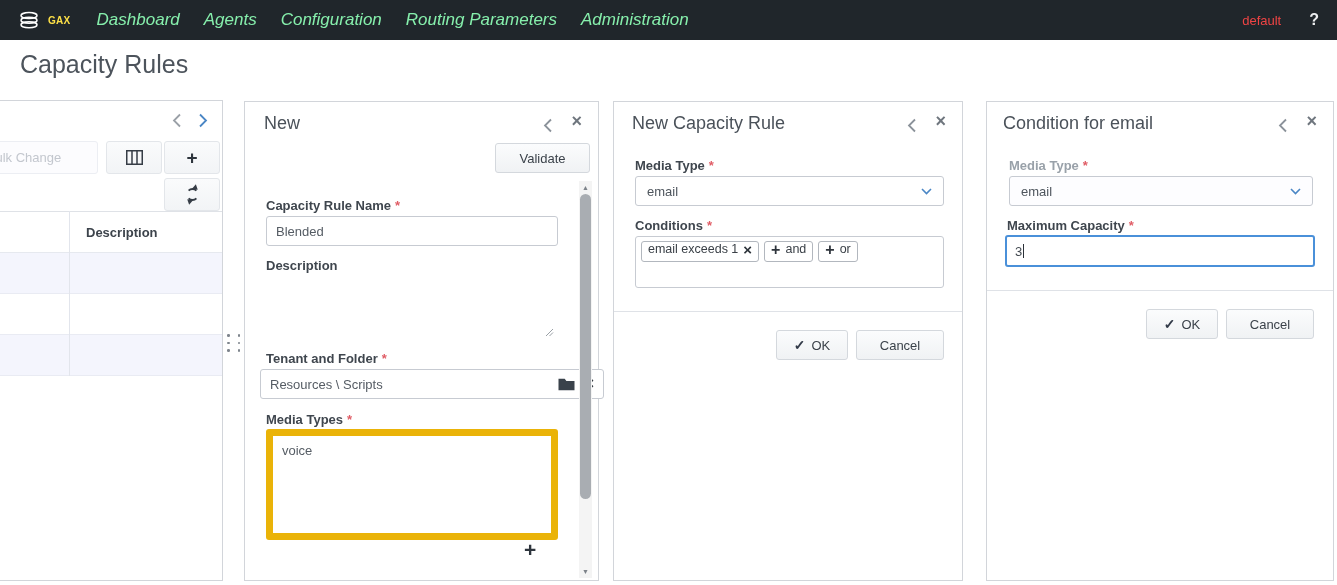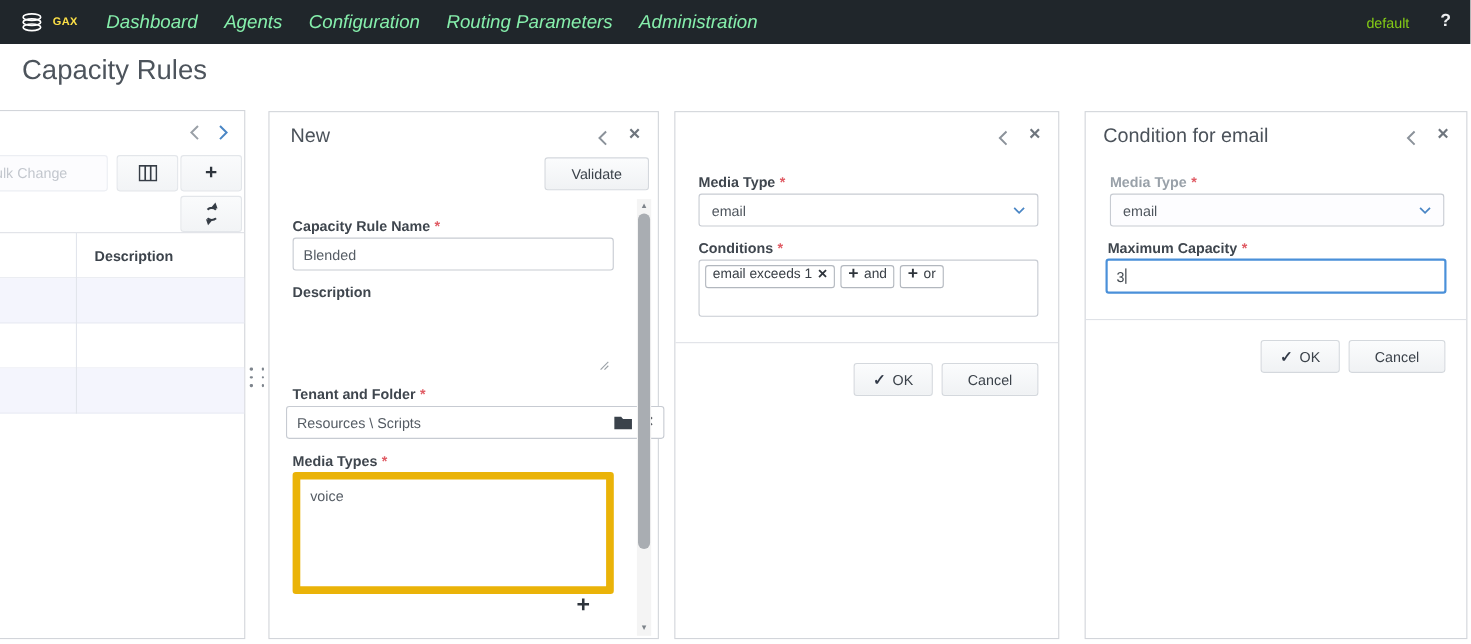--- a/index.html
+++ b/index.html
@@ -7,21 +7,21 @@
   body { font-family:"Liberation Sans", sans-serif; }
   .stage { position:relative; width:1337px; height:585px; background:#fff; overflow:hidden; }
 
   
   .topnav { position:absolute; top:0; left:0; width:1337px; height:40px; background:#20262b;
             display:flex; align-items:center; padding:0 18px; }
   .brand { display:flex; align-items:center; gap:8px; margin-right:26px; }
   .brand-label { color:#fde047; font-size:10px; font-weight:bold; letter-spacing:0.3px; }
   .navitem { color:#86efac; font-size:17px; margin-right:24px; cursor:pointer; white-space:nowrap;font-style:italic; }
   .nav-right { margin-left:auto; display:flex; align-items:center; gap:28px; }
-  .nav-user { color:#84cc16; font-size:13px; }
+  .nav-user { color:#ef4444; font-size:13px; }
   .nav-help { color:#eceef0; font-size:16px; font-weight:bold; }
 
   
   .page-title { position:absolute; top:50px; left:20px; font-size:25px; color:#4d545c; }
 
   
   .panel { position:absolute; background:#fff; border:1px solid #d2d5da; }
   .panel-title { position:absolute; font-size:18px; color:#4b525a; white-space:nowrap; }
   .hdr-chevron { position:absolute; top:16px; right:46px; cursor:pointer; line-height:0; }
   .hdr-close { position:absolute; top:10px; right:16px; font-size:18px; font-weight:bold;
@@ -235,20 +235,21 @@
 
     <div class="vscroll">
       <span class="arr" style="top:0;">▲</span>
       <span class="thumb"></span>
       <span class="arr" style="bottom:0;">▼</span>
     </div>
   </div>
 
   <div class="panel" style="left:613px; top:101px; width:350px; height:480px;">
 
+    <div class="panel-title" style="left:18px; top:11px;">New Capacity Rule</div>
     <span class="hdr-chevron">
       <svg width="9" height="15" viewBox="0 0 9 15">
           <path d="M8 1.5 L2 7.5 L8 13.5" fill="none" stroke="#8b929a" stroke-width="1.8"></path>
         </svg>
     </span>
     <span class="hdr-close">×</span>
 
     <div class="flabel-row" style="left:21px; top:56px;">
       <span>Media Type</span><span class="req">*</span>
     </div>

